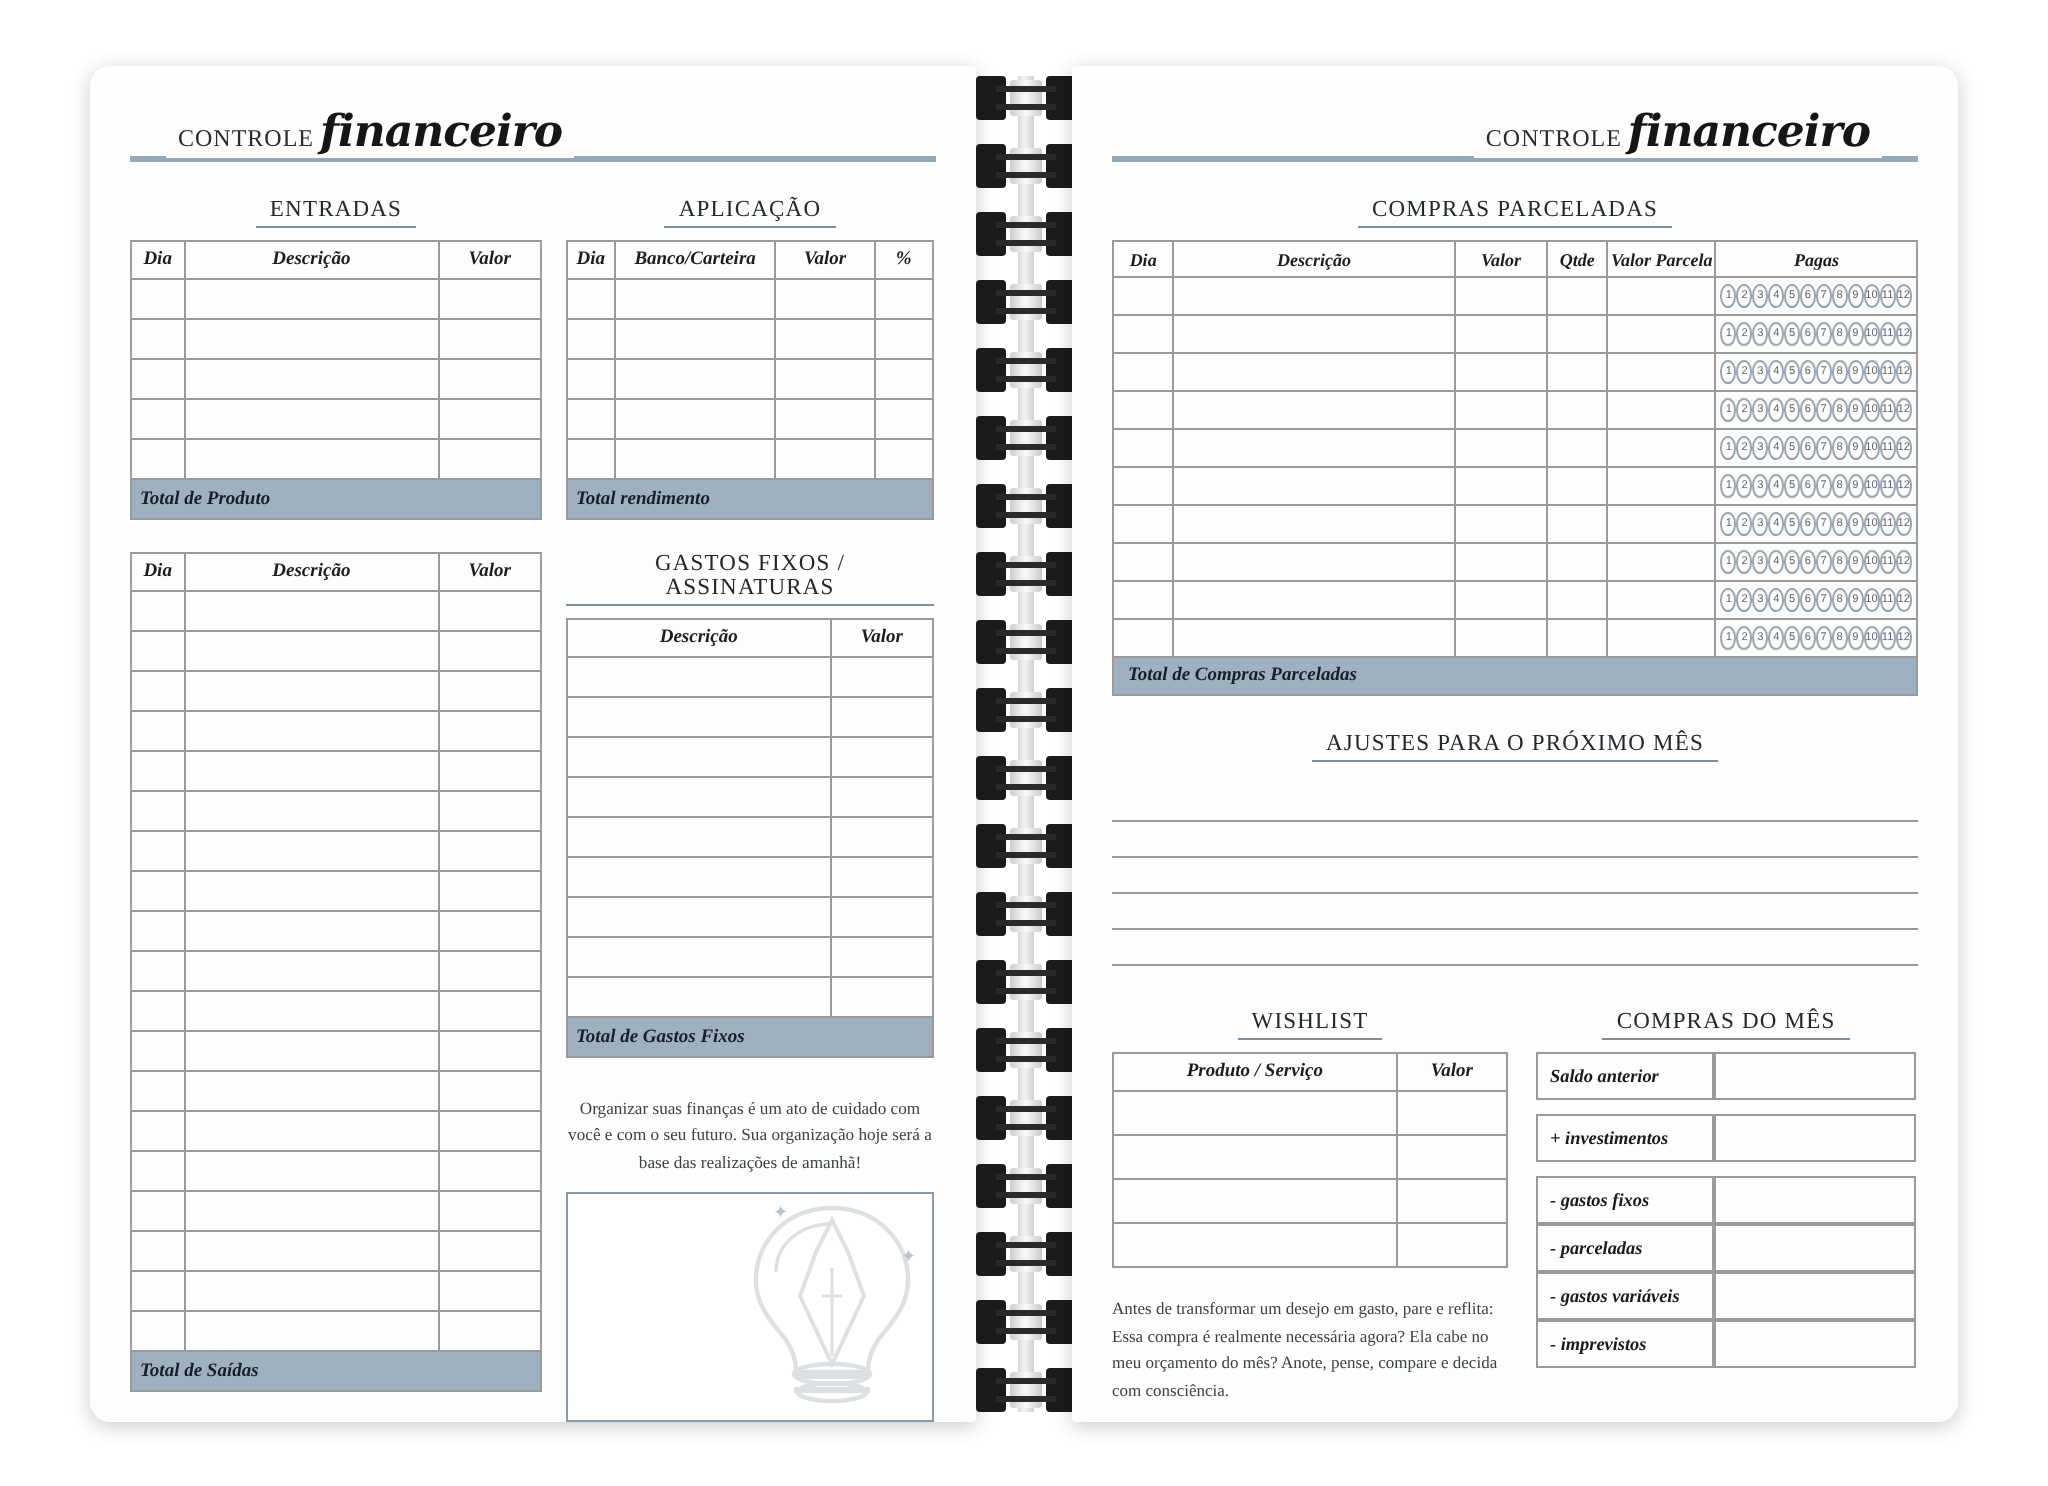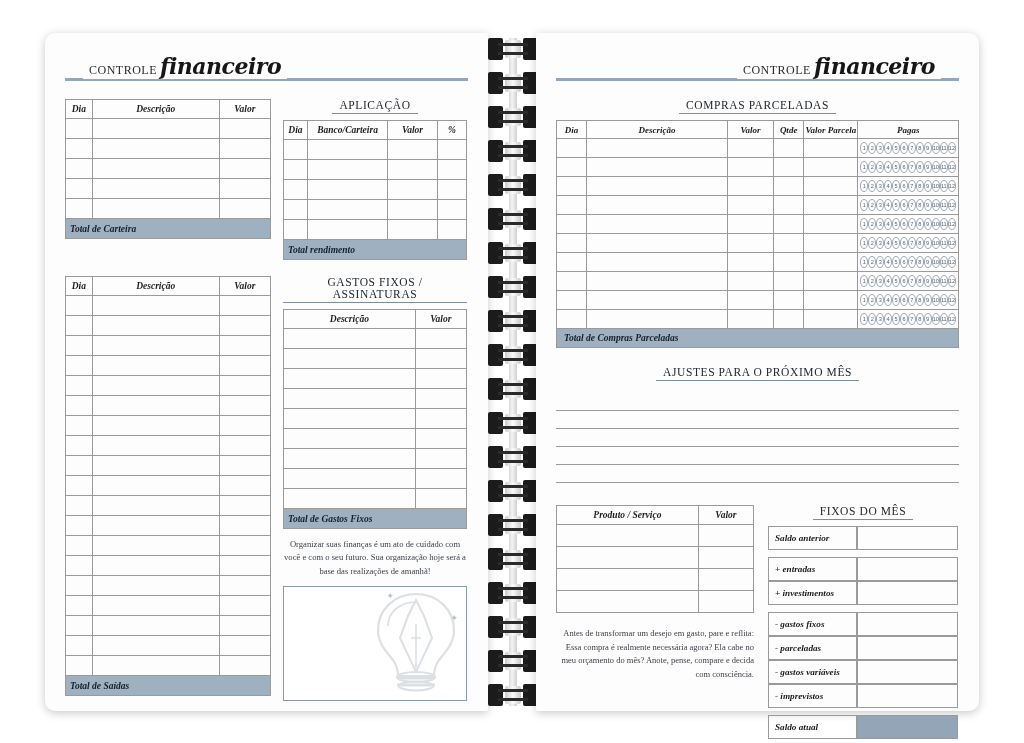--- a/index.html
+++ b/index.html
@@ -169,21 +169,21 @@
   .gf-desc { width: 72%; }
   .gf-val  { width: 28%; }
 
   
   .cols { display: flex; gap: 12px; }
   .col-a { width: 206px; }
   .col-b { width: 184px; }
 
   
   .quote {
-    margin-top: 9px;
+    margin-top: 19px;
     text-align: center;
     font-size: 8.6px;
     line-height: 1.55;
     color: #3a3f45;
     font-family: "Liberation Serif", serif;
   }
 
   
   .note-box {
     position: relative;
@@ -267,21 +267,21 @@
     color: #1a1a1a;
     padding-left: 6px;
     margin-left: 12px;
   }
   table.resumo td.v { width: 53%; padding: 0; }
   .res-gap { height: 7px; }
   .saldo-atual-val { background: #92a6b8; }
 
   .wl-note {
     margin-top: 14px;
-    text-align: right;
+    text-align: left;
     font-size: 8.5px;
     line-height: 1.6;
     color: #3a3f45;
   }
 </style>
 </head>
 <body>
 
 <div class="spread">
 
@@ -291,20 +291,21 @@
       <div class="page-title">
         <div class="rule"></div>
         <div class="title-text title-left">
           <span class="title-word1">CONTROLE</span><span class="title-word2">financeiro</span>
         </div>
       </div>
 
       <div class="cols">
 
         <div class="col-a">
+          <div class="sec-title"><span>ENTRADAS</span></div>
           <table class="grid">
             <thead>
               <tr>
                 <th class="c-dia">Dia</th>
                 <th class="c-desc">Descrição</th>
                 <th class="c-val">Valor</th>
               </tr>
             </thead>
             <tbody>
                 <tr>
@@ -328,21 +329,21 @@
                   <td></td>
                 </tr>
                 <tr>
                   <td></td>
                   <td></td>
                   <td></td>
                 </tr>
               </tbody>
             <tfoot>
               <tr>
-                <td class="total-cell" colspan="3">Total de Carteira</td>
+                <td class="total-cell" colspan="3">Total de Produto</td>
               </tr>
             </tfoot>
           </table>
         </div>
 
         <div class="col-b">
           <div class="sec-title"><span>APLICAÇÃO</span></div>
           <table class="grid">
             <thead>
               <tr>
@@ -1002,20 +1003,21 @@
             <div class="aline"></div>
             <div class="aline"></div>
             <div class="aline"></div>
             <div class="aline"></div>
           </div>
       </div>
 
       <div class="bottom-cols">
 
         <div class="wl-col">
+          <div class="sec-title"><span>WISHLIST</span></div>
           <table class="grid">
             <thead>
               <tr>
                 <th class="wl-prod">Produto / Serviço</th>
                 <th class="wl-val">Valor</th>
               </tr>
             </thead>
             <tbody>
                 <tr style="height: 22px;">
                   <td style="height: 22px;"></td>
@@ -1032,37 +1034,33 @@
                 <tr style="height: 22px;">
                   <td style="height: 22px;"></td>
                   <td style="height: 22px;"></td>
                 </tr>
               </tbody>
           </table>
           <div class="wl-note">Antes de transformar um desejo em gasto, pare e reflita: Essa compra é realmente necessária agora? Ela cabe no meu orçamento do mês? Anote, pense, compare e decida com consciência.</div>
         </div>
 
         <div class="rs-col">
-          <div class="sec-title"><span>FIXOS DO MÊS</span></div>
+          <div class="sec-title"><span>COMPRAS DO MÊS</span></div>
           <div id="resumo-groups">
               <table class="resumo">
                 <tbody>
                   <tr>
                     <td>Saldo anterior</td>
                     <td class="v"></td>
                   </tr>
                 </tbody>
               </table>
               <div class="res-gap"></div>
               <table class="resumo">
                 <tbody>
-                  <tr>
-                    <td>+ entradas</td>
-                    <td class="v"></td>
-                  </tr>
                   <tr>
                     <td>+ investimentos</td>
                     <td class="v"></td>
                   </tr>
                 </tbody>
               </table>
               <div class="res-gap"></div>
               <table class="resumo">
                 <tbody>
                   <tr>
@@ -1077,28 +1075,20 @@
                     <td>- gastos variáveis</td>
                     <td class="v"></td>
                   </tr>
                   <tr>
                     <td>- imprevistos</td>
                     <td class="v"></td>
                   </tr>
                 </tbody>
               </table>
               <div class="res-gap"></div>
-              <table class="resumo">
-                <tbody>
-                  <tr>
-                    <td>Saldo atual</td>
-                    <td class="v saldo-atual-val"></td>
-                  </tr>
-                </tbody>
-              </table>
             </div>
         </div>
 
       </div>
 
     </div>
   </div>
 
 </div>
 

